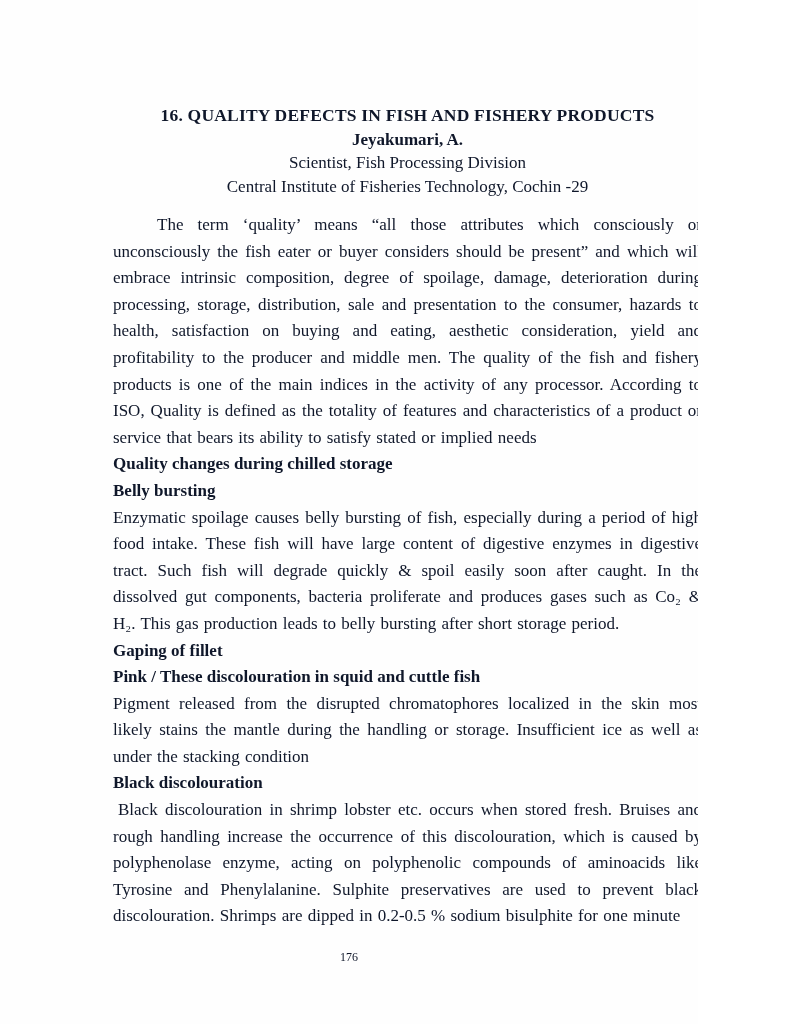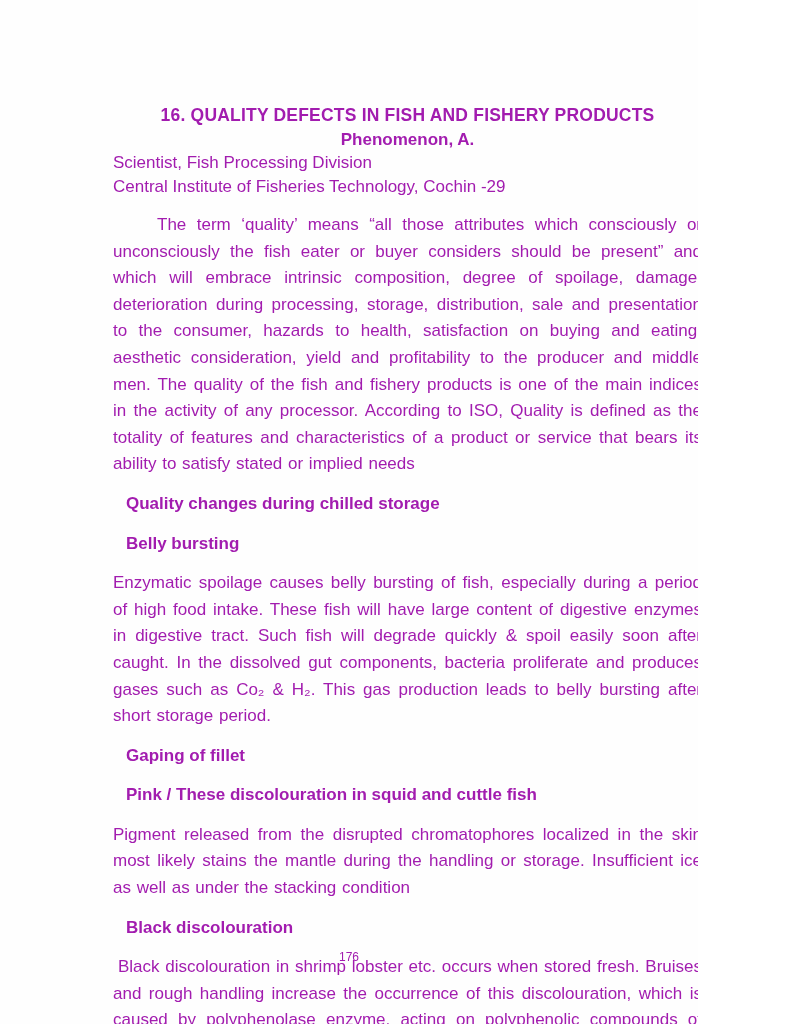--- a/index.html
+++ b/index.html
@@ -5,22 +5,22 @@
   html, body {
     margin: 0;
     padding: 0;
     background: #ffffff;
   }
   .page {
     position: relative;
     width: 698px;
     height: 1024px;
     background: #fefefe;
-    color: #a21caf;
-    font-family: Liberation Sans, sans-serif;
+    color: #0f172a;
+    font-family: Liberation Serif, serif;
     overflow: hidden;
     box-sizing: border-box;
   }
   .content {
     position: absolute;
     left: 113px;
     top: 104px;
     width: 589px;
   }
   .doc-title {
@@ -30,20 +30,21 @@
     line-height: 23.5px;
     letter-spacing: 0.2px;
   }
   .doc-author {
     text-align: center;
     font-weight: bold;
     font-size: 17px;
     line-height: 23.5px;
   }
   .doc-affil {
+    text-align: center;
     font-size: 17px;
     line-height: 23.5px;
   }
   .body-text {
     margin-top: 14px;
   }
   .p {
     font-size: 17px;
     line-height: 26.6px;
     text-align: justify;
@@ -54,40 +55,40 @@
     text-indent: 44px;
     margin-top: 12px;
   }
   .p.space-indent {
     text-indent: 5px;
   }
   .h {
     font-size: 17px;
     line-height: 26.6px;
     font-weight: bold;
-    margin: 13px;
+    margin: 0;
     text-align: left;
   }
   .page-number {
     position: absolute;
     top: 950px;
     left: 0;
     width: 100%;
     text-align: center;
     font-size: 12px;
   }
 </style>
 </head>
 <body>
 
 <div class="page">
   <div class="content">
 
     <div class="doc-title">16. QUALITY DEFECTS IN FISH AND FISHERY PRODUCTS</div>
-    <div class="doc-author">Phenomenon, A.</div>
+    <div class="doc-author">Jeyakumari, A.</div>
     <div class="doc-affil">Scientist, Fish Processing Division</div>
     <div class="doc-affil">Central Institute of Fisheries Technology, Cochin -29</div>
 
     <div class="body-text">
       <p class="p first-indent">The term ‘quality’ means “all those attributes which consciously or unconsciously the fish eater or buyer considers should be present” and which will embrace intrinsic composition, degree of spoilage, damage, deterioration during processing, storage, distribution, sale and presentation to the consumer, hazards to health, satisfaction on buying and eating, aesthetic consideration, yield and profitability to the producer and middle men. The quality of the fish and fishery products is one of the main indices in the activity of any processor.  According to ISO, Quality is defined as the  totality of features and characteristics of a product or service that bears its ability to satisfy stated or implied needs</p>
 
       <p class="h">Quality changes during chilled storage</p>
       <p class="h">Belly bursting</p>
       <p class="p">Enzymatic spoilage causes belly bursting of fish, especially during a period of high food intake. These fish will have large content of digestive enzymes in digestive tract. Such fish will degrade quickly &amp; spoil easily soon after caught. In the dissolved gut components, bacteria proliferate and produces gases such as Co₂ &amp; H₂. This gas production leads to belly bursting after short storage period.</p>
 

